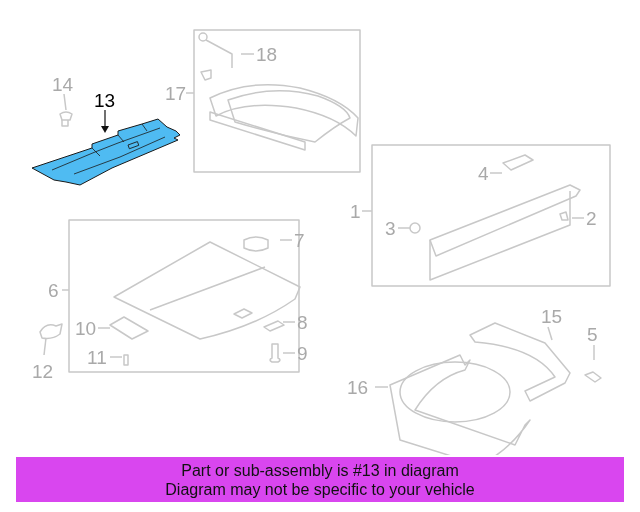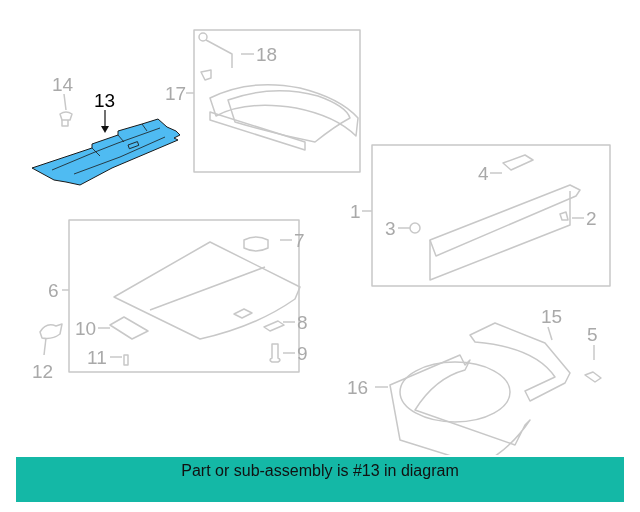--- a/index.html
+++ b/index.html
@@ -2,21 +2,21 @@
 <html><head>
 <meta charset="utf-8">
 <style>
   html, body { margin:0; padding:0; background:#ffffff; }
   body { width:640px; height:512px; position:relative; overflow:hidden;
          font-family:"Liberation Sans", sans-serif; }
   #diagram { position:absolute; left:0; top:0; width:640px; height:455px; }
   .callout { font-family:"Liberation Sans", sans-serif; font-size:19px; fill:#a9a9a9; }
   .callout-hl { font-family:"Liberation Sans", sans-serif; font-size:19px; fill:#000000; }
   #banner { position:absolute; left:16px; top:457px; width:608px; height:45px;
-            background:#14b8a6; text-align:center; color:#111111;
+            background:#d946ef; text-align:center; color:#111111;
             font-size:16px; line-height:19px; padding-top:4px; box-sizing:border-box; }
   #banner div { white-space:nowrap; }
 </style>
 </head>
 <body>
 
 <svg id="diagram" viewBox="0 0 640 455" xmlns="http://www.w3.org/2000/svg">
   <g fill="none" stroke="#c8c8c8" stroke-width="1.5" stroke-linejoin="round">
 
     <g>
@@ -112,13 +112,14 @@
   <text class="callout" x="297" y="360">9</text>
   <text class="callout" x="87" y="364">11</text>
   <text class="callout" x="32" y="378">12</text>
   <text class="callout" x="541" y="323">15</text>
   <text class="callout" x="587" y="341">5</text>
   <text class="callout" x="347" y="394">16</text>
 </svg>
 
 <div id="banner">
   <div>Part or sub-assembly is #13 in diagram</div>
+  <div>Diagram may not be specific to your vehicle</div>
 </div>
 
 </body></html>

